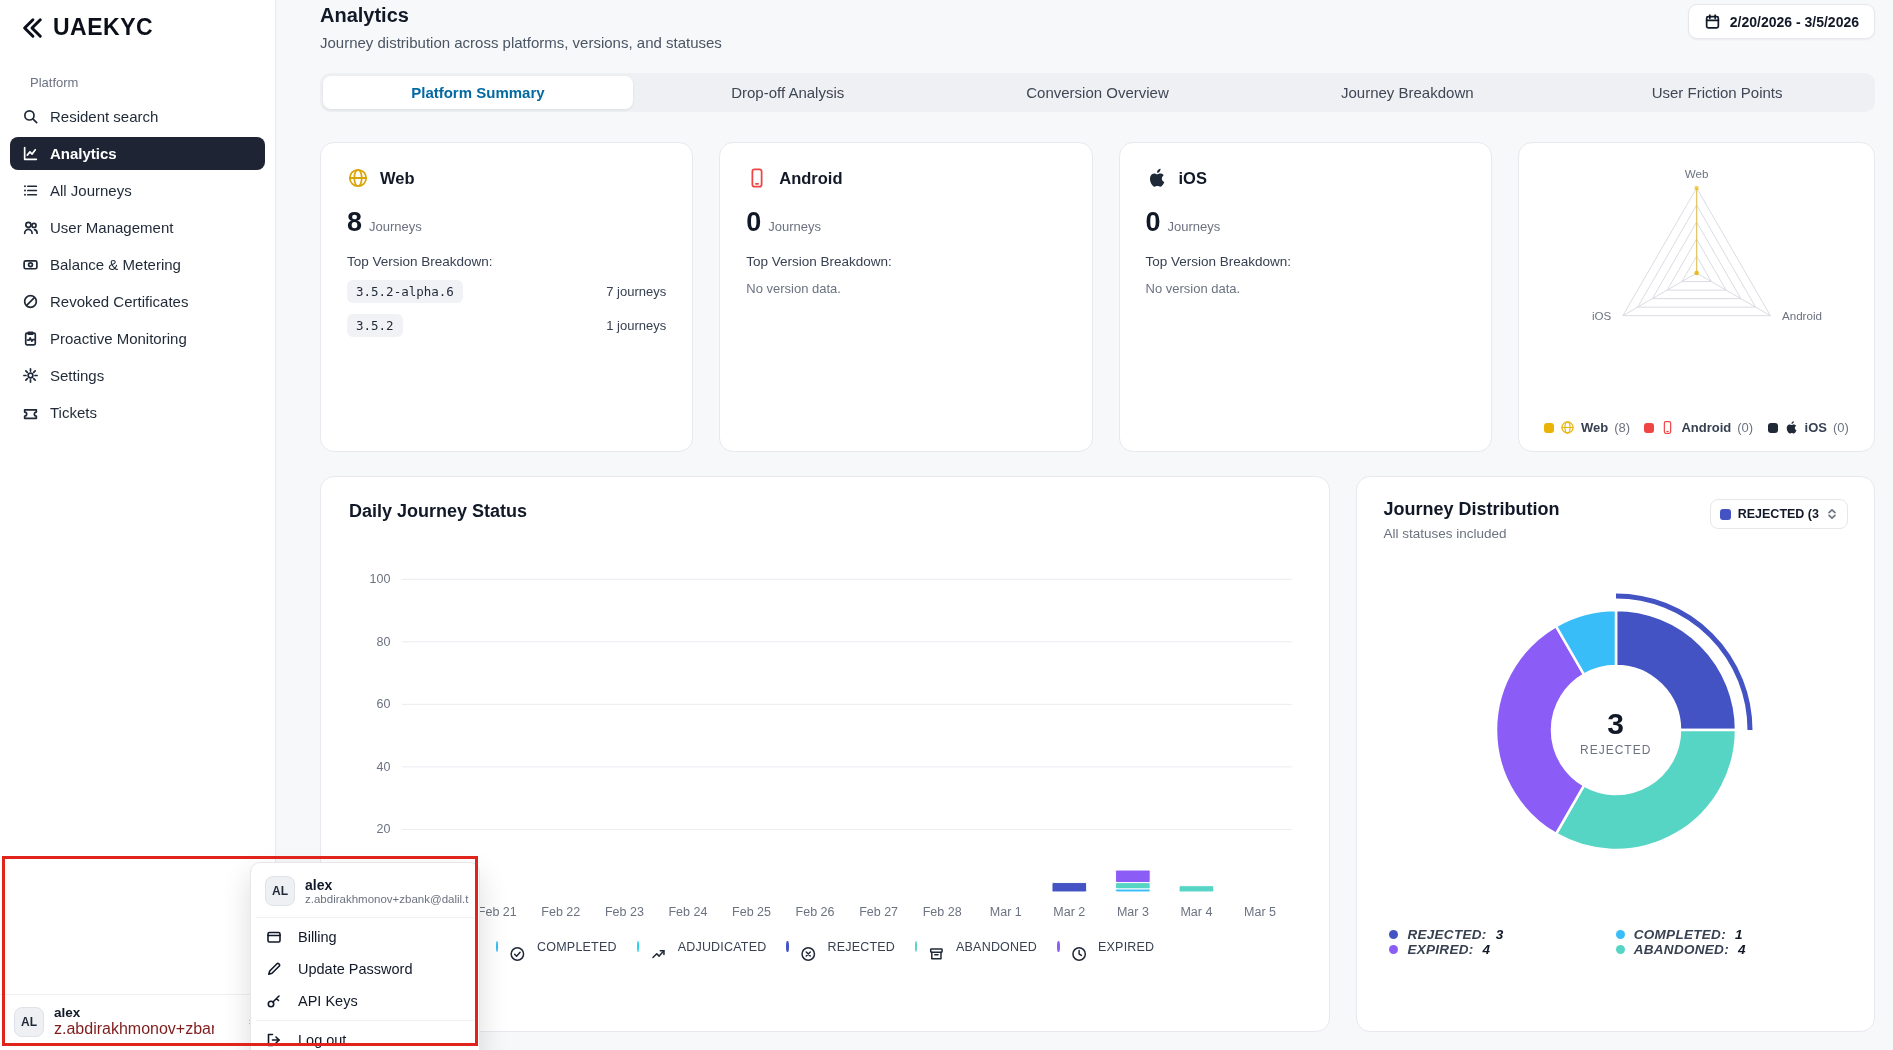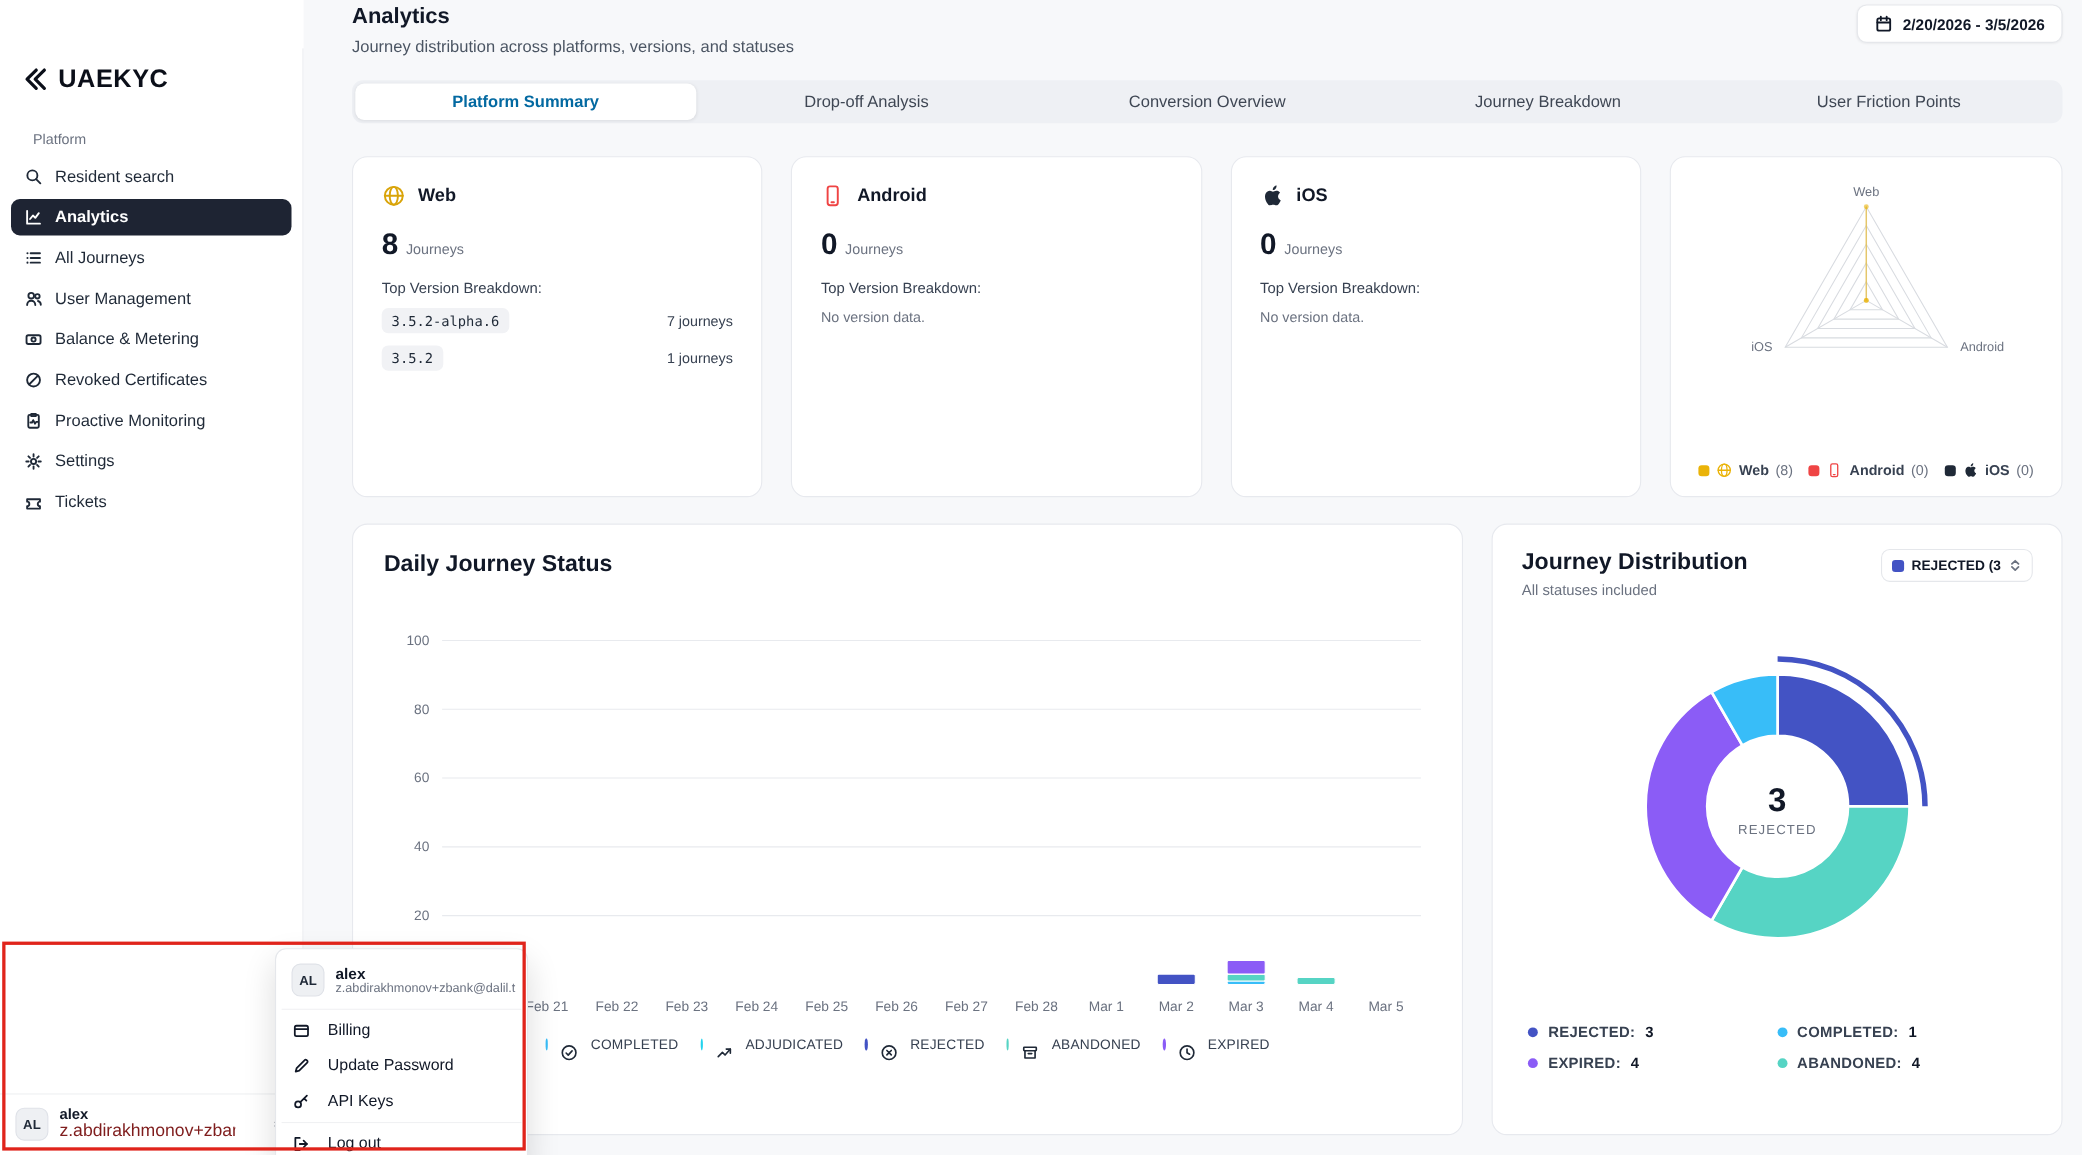--- a/index.html
+++ b/index.html
@@ -3,21 +3,21 @@
 <meta charset="utf-8">
 <style>
   * { box-sizing: border-box; margin: 0; padding: 0; }
   body {
     width: 1893px; height: 1050px; overflow: hidden; position: relative;
     font-family: "Liberation Sans", sans-serif; background: #fff; color: #111827;
   }
   .app { display: flex; width: 100%; height: 100%; }
 
   
-  .sidebar { width: 276px; background: #fff; border-right: 1px solid #e7e9ee; display: flex; flex-direction: column; margin-top: 44px; }
+  .sidebar { width: 276px; background: #fff; border-right: 1px solid #e7e9ee; display: flex; flex-direction: column; }
   .logo { display: flex; align-items: center; gap: 9px; padding: 14px 20px 10px; font-size: 23px; font-weight: 800; letter-spacing: .5px; color: #0b0f19; }
   .section-label { font-size: 13px; color: #6b7280; padding: 24px 30px 8px; }
   .nav { display: flex; flex-direction: column; }
   .nav-item { display: flex; align-items: center; gap: 11px; margin: 2px 10px; padding: 8px 12px; border-radius: 8px; font-size: 15px; font-weight: 500; color: #1f2937; cursor: pointer; }
   .nav-item.active { background: #1e2433; color: #fff; font-weight: 600; }
   .nav-ic { width: 17px; height: 17px; flex: 0 0 auto; }
   .ic { fill: none; stroke: currentColor; stroke-width: 1.6; stroke-linecap: round; stroke-linejoin: round; }
   .sidebar-user { margin-top: auto; border-top: 1px solid #eef0f2; display: flex; align-items: center; gap: 10px; padding: 10px 14px 12px; cursor: pointer; }
   .avatar { width: 30px; height: 30px; border-radius: 8px; background: #eef0f3; border: 1px solid #dfe2e8; display: flex; align-items: center; justify-content: center; font-size: 12px; font-weight: 700; color: #1f2937; flex: 0 0 auto; }
   .chip-name { font-size: 13.5px; font-weight: 700; }
@@ -53,38 +53,38 @@
   .radar-card svg { width: 100%; }
   .rleg { display: flex; justify-content: space-around; align-items: center; margin-top: auto; }
   .rleg-item { display: flex; align-items: center; gap: 6px; font-size: 13px; color: #374151; font-weight: 600; }
   .rleg-dot { width: 10px; height: 10px; border-radius: 3px; }
   .rleg-ic { width: 15px; height: 15px; }
   .rleg-count { color: #6b7280; font-weight: 400; }
 
   .bottom-row { display: flex; gap: 26px; margin-top: 24px; align-items: stretch; }
   .daily-card { flex: 2.05; background: #fff; border: 1px solid #e7e9ee; border-radius: 14px; padding: 24px 28px; height: 556px; display: flex; flex-direction: column; }
   .dist-card { flex: 1; background: #fff; border: 1px solid #e7e9ee; border-radius: 14px; padding: 22px 26px; height: 556px; }
-  .card-title { font-size: 21px; font-weight: 700; }
+  .card-title { font-size: 18px; font-weight: 700; }
   .card-sub { font-size: 13.5px; color: #6b7280; margin-top: 6px; }
   .daily-card svg { width: 100%; margin-top: 14px; }
   #daily-legend { display: flex; justify-content: center; gap: 20px; margin-top: 6px; }
   .leg-item { display: flex; align-items: center; gap: 7px; }
   .leg-dot { width: 11px; height: 11px; border-radius: 50%; }
   .leg-ic { width: 16px; height: 16px; }
   .leg-lab { font-size: 12.5px; color: #374151; letter-spacing: .2px; }
 
   .dist-head { display: flex; justify-content: space-between; align-items: flex-start; }
   .dist-select { display: flex; align-items: center; gap: 7px; background: #fff; border: 1px solid #e5e7eb; border-radius: 8px; padding: 7px 9px; font-size: 12.5px; font-weight: 700; color: #111827; cursor: pointer; font-family: inherit; }
   .sel-dot { width: 11px; height: 11px; border-radius: 3px; }
   .sel-updown { width: 12px; height: 12px; color: #6b7280; }
   .donut-wrap { position: relative; width: 330px; margin: 24px auto 0; }
   .donut-center { position: absolute; inset: 0; display: flex; flex-direction: column; align-items: center; justify-content: center; pointer-events: none; }
   .donut-value { font-size: 30px; font-weight: 700; }
   .donut-label { font-size: 12px; color: #6b7280; letter-spacing: 1px; margin-top: 2px; }
-  .stats { display: grid; grid-template-columns: 1fr 1fr; row-gap: 13px; margin-top: 28px; padding: 0 6px; }
+  .stats { display: grid; grid-template-columns: 1fr 1fr; margin-top: 28px; padding: 0 6px; font-style: italic; }
   .stat { display: flex; align-items: center; gap: 9px; font-size: 13.5px; }
   .stat-dot { width: 9px; height: 9px; border-radius: 50%; }
   .stat-label { color: #374151; font-weight: 600; letter-spacing: .3px; }
   .stat-value { font-weight: 700; color: #111827; }
 
   
   .popup { position: absolute; left: 250px; top: 862px; width: 230px; background: #fff; border: 1px solid #e5e7eb; border-radius: 10px; box-shadow: 0 12px 30px rgba(0,0,0,.14); padding: 5px; z-index: 50; }
   .popup-header { display: flex; align-items: center; gap: 10px; padding: 8px 9px; }
   .popup-name { font-size: 14px; font-weight: 700; }
   .popup-email { font-size: 11.5px; color: #6b7280; white-space: nowrap; overflow: hidden; max-width: 168px; }

